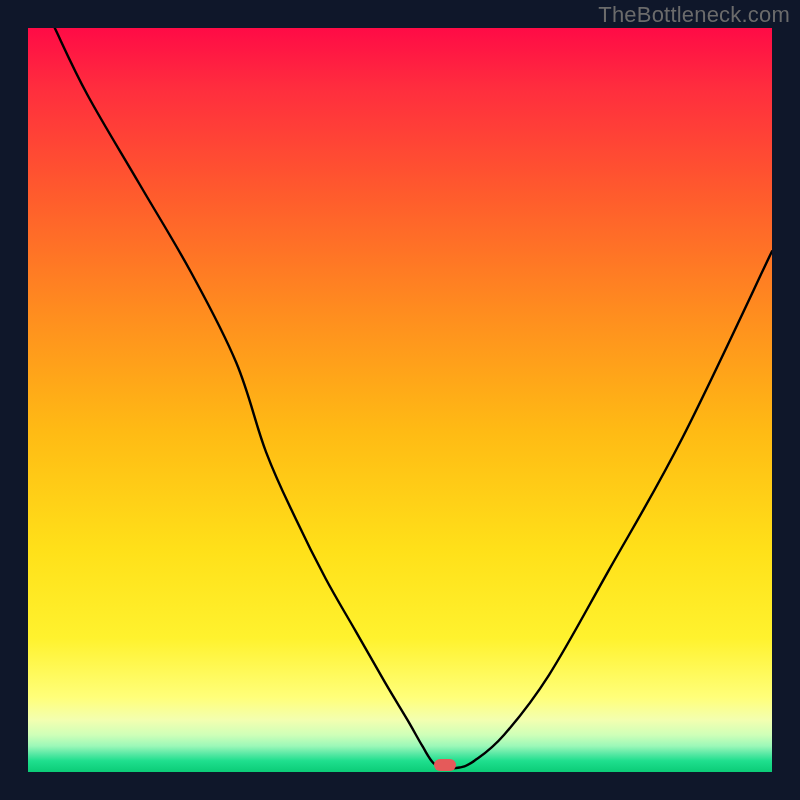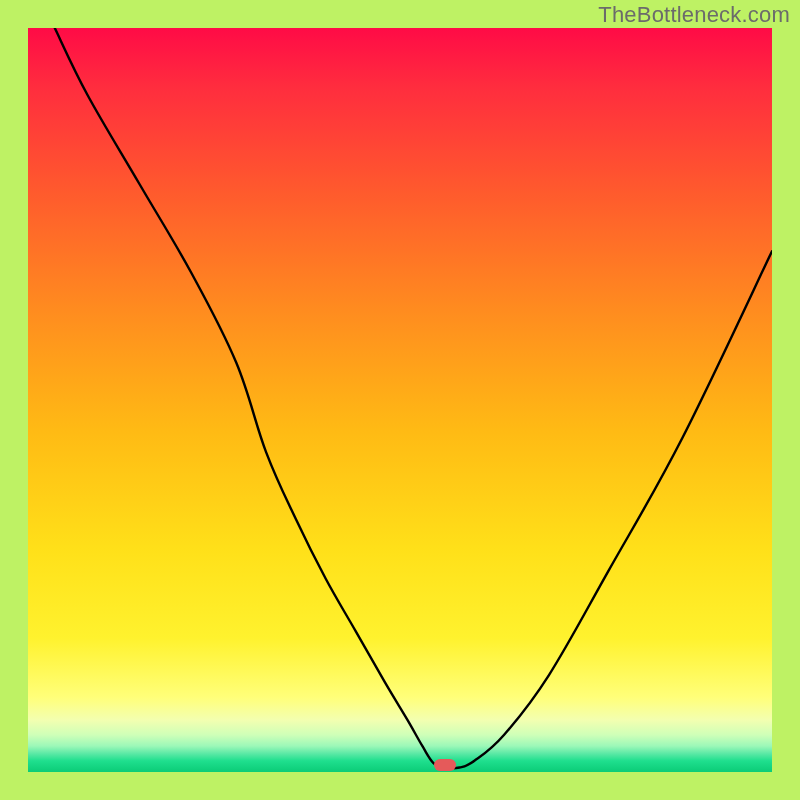--- a/index.html
+++ b/index.html
@@ -8,21 +8,21 @@
     width: 800px;
     height: 800px;
     background: #000;
     overflow: hidden;
     font-family: Arial, Helvetica, sans-serif;
   }
   .frame {
     position: relative;
     width: 800px;
     height: 800px;
-    background: #bef264;
+    background: #0f172a;
   }
   .watermark {
     position: absolute;
     top: 2px;
     right: 10px;
     color: #6b6b6b;
     font-size: 22px;
     font-weight: 500;
     letter-spacing: 0.2px;
     z-index: 20;

